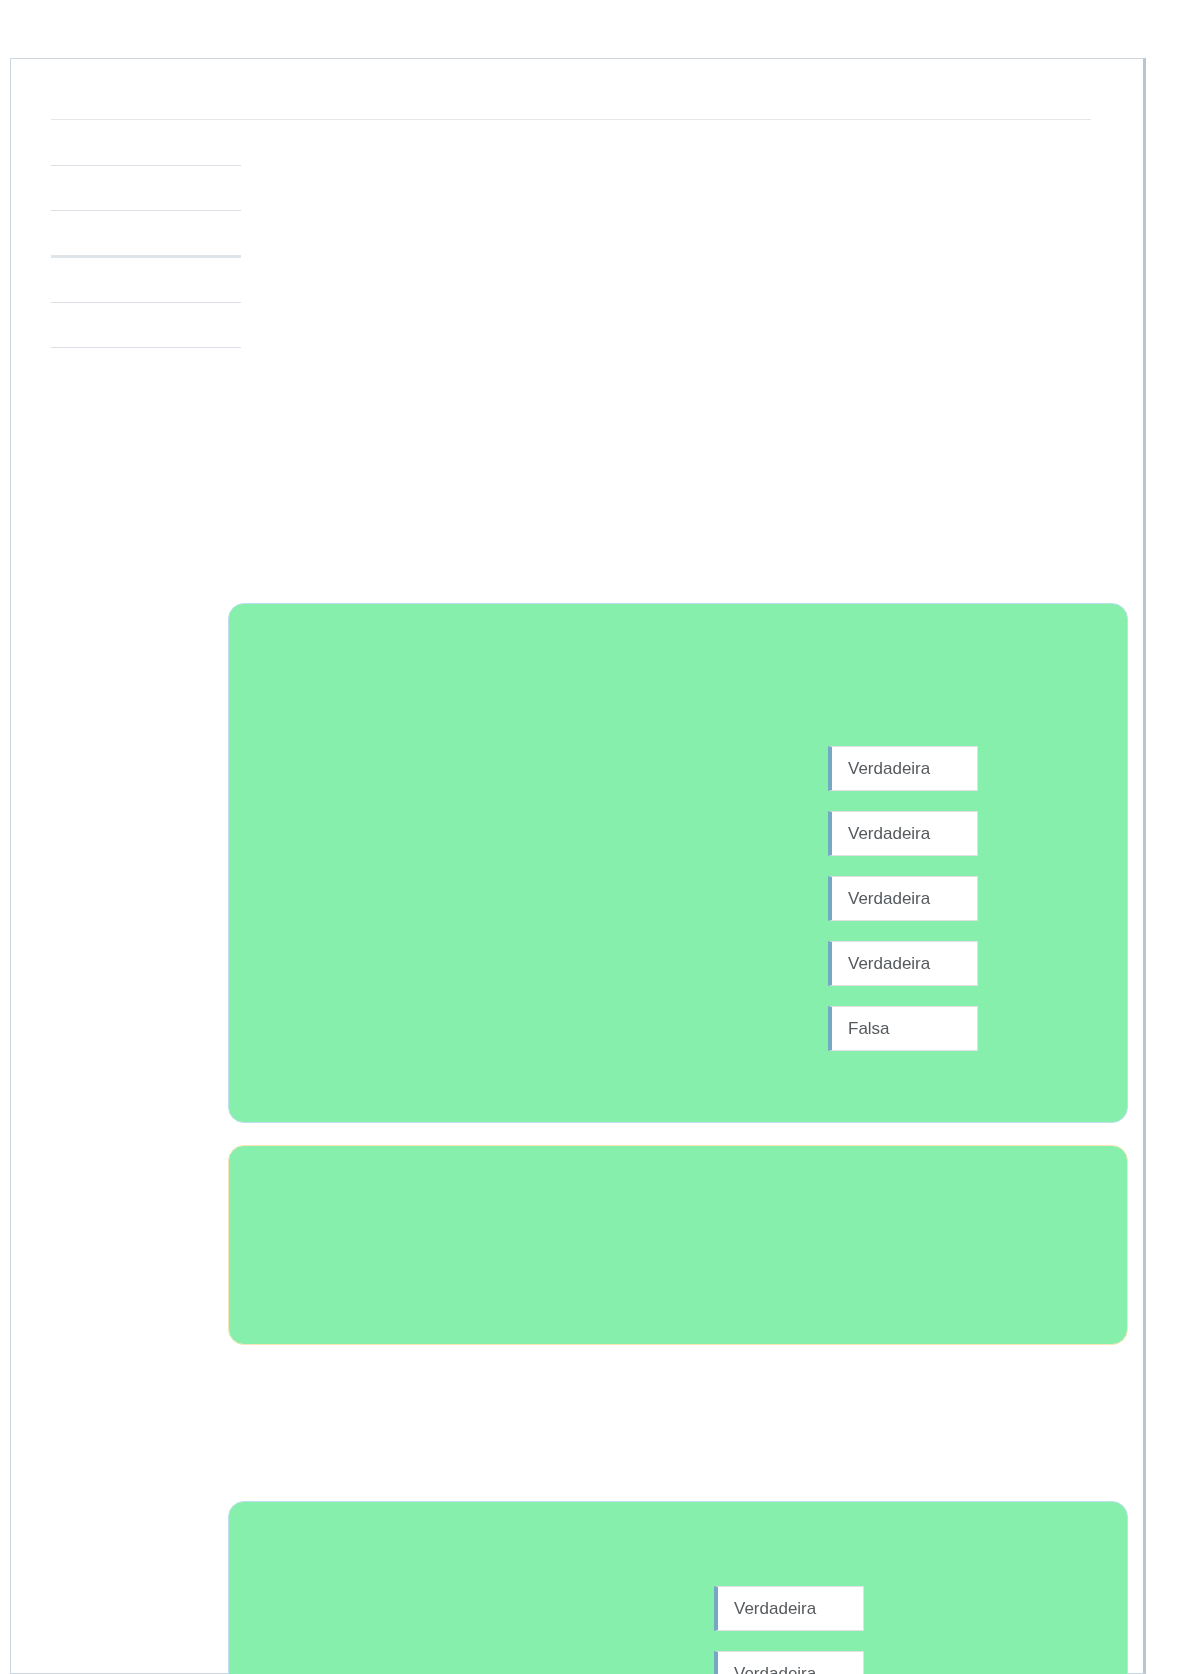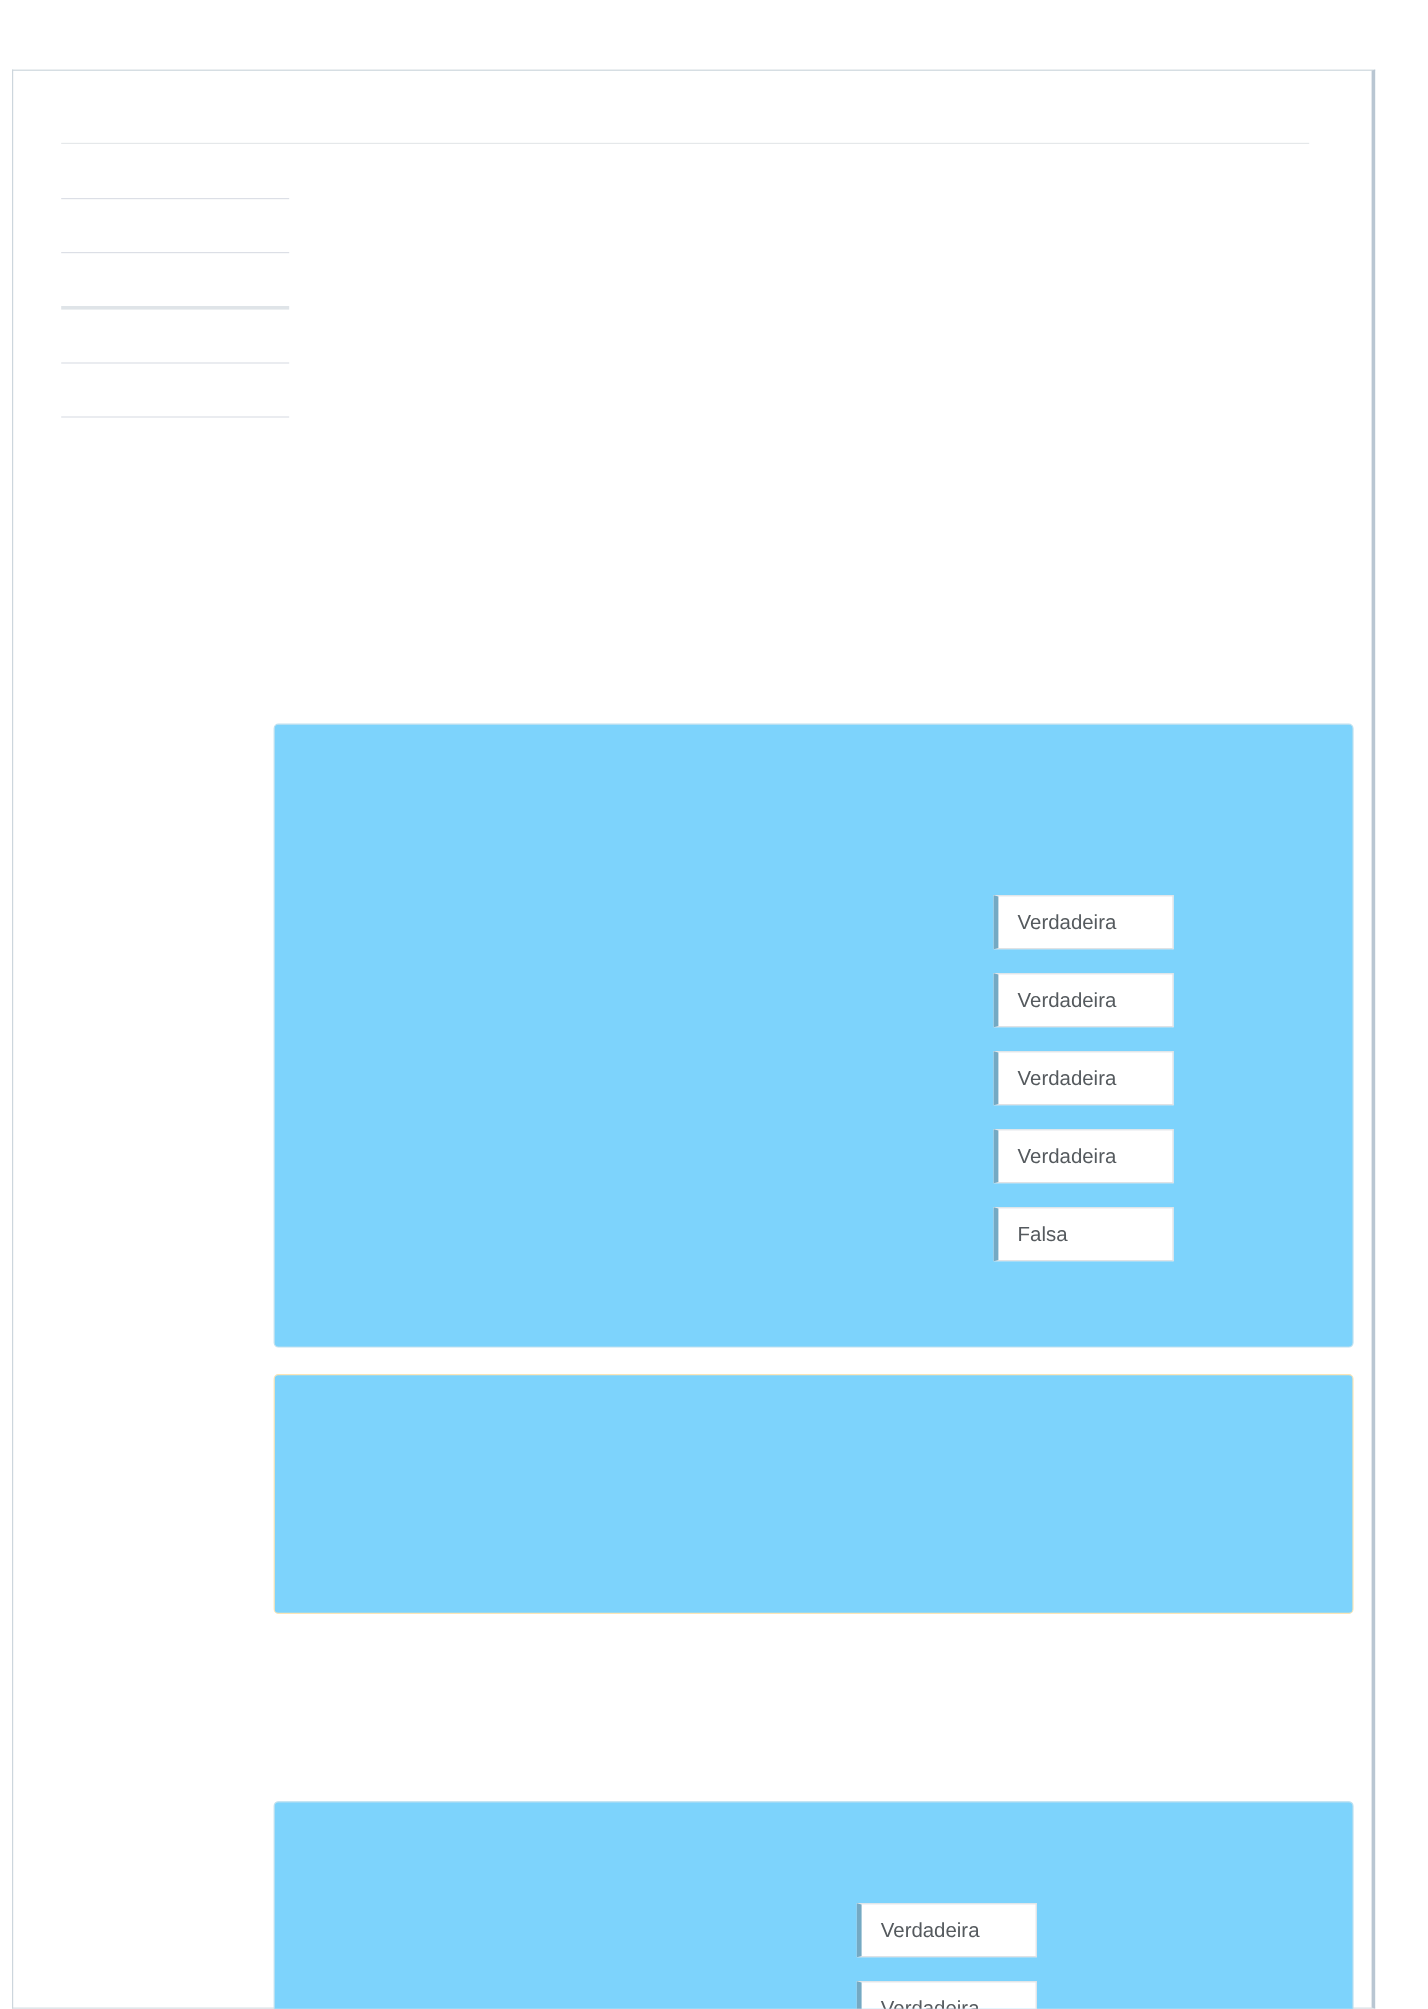--- a/index.html
+++ b/index.html
@@ -43,22 +43,22 @@
   .divider.full  { width: 1040px; height: 1px; background: #e5e8ea; }
   .divider.short { width: 190px;  height: 1px; background: #dcdfe6; }
   .divider.short-thick { width: 190px; height: 3px; background: #dfe4e8; }
   .spacer-45 { height: 45px; }
   .spacer-44 { height: 44px; }
 
   
   .card {
     position: absolute;
     box-sizing: border-box;
-    border-radius: 4px;
-    background: #7dd3fc;
+    border-radius: 16px;
+    background: #86efac;
   }
   .card-blue {
     border: 1px solid #bde0ef;
   }
   .card-yellow {
     border: 1px solid #fbe5b6;
   }
 
   #card-1 { left: 217px; top: 544px;  width: 900px; height: 520px; }
   #card-2 { left: 217px; top: 1086px; width: 900px; height: 200px; }

